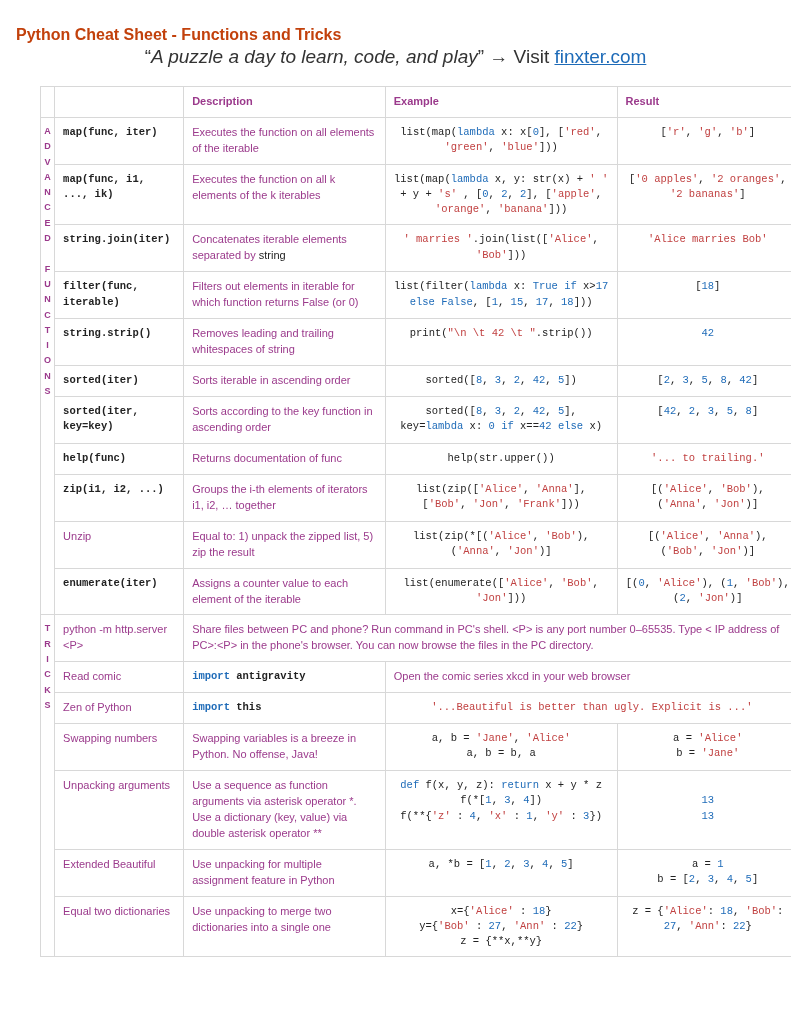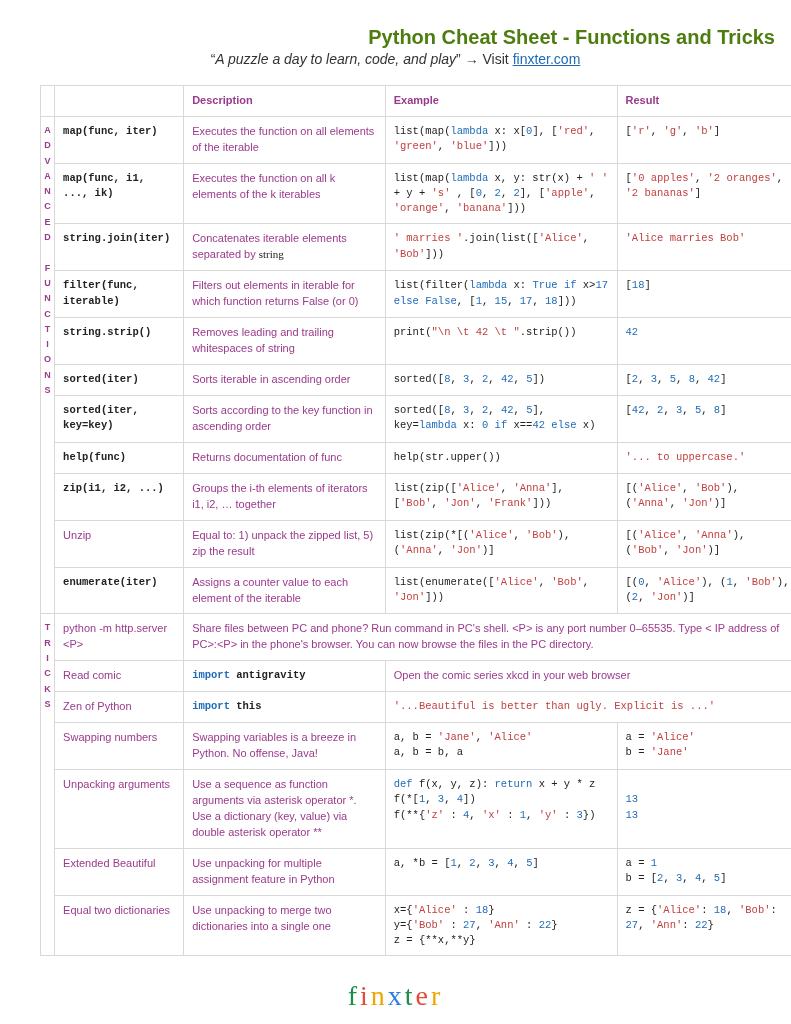--- a/index.html
+++ b/index.html
@@ -16,29 +16,29 @@
     padding: 0;
     font-family: -apple-system, "Segoe UI", Helvetica, Arial, sans-serif;
     color: var(--text);
     background: #fff;
     width: 791px;
   }
   .page {
     padding: 20px 16px 30px 16px;
   }
   h1 {
-    text-align: right;
-    font-size: 20px;
+    text-align: left;
+    font-size: 16px;
     font-weight: 700;
-    color: #4d7c0f;
+    color: #c2410c;
     margin: 6px 0 2px 0;
   }
   .subtitle {
     text-align: center;
-    font-size: 14px;
+    font-size: 19px;
     color: #333;
     margin-bottom: 18px;
   }
   .subtitle .quote { font-style: italic; }
   .subtitle a { color: var(--blue); text-decoration: underline; }
   .subtitle .arrow { font-style: normal; }
 
   table {
     border-collapse: collapse;
     table-layout: fixed;
@@ -76,32 +76,32 @@
     font-weight: 600;
     padding: 6px 1px;
     white-space: pre;
   }
   .name, .example, .result {
     font-family: ui-monospace, Menlo, Consolas, "Courier New", monospace;
     font-size: 10.5px;
   }
   .desc { color: var(--purple); }
   .name { color: var(--dark); font-weight: bold; }
-  .example, .result { color: var(--dark); }
+  .example, .result { color: var(--dark); text-align: center; }
 
   
   .s  { color: var(--red); }     
   .n  { color: var(--blue); }    
   .k  { color: var(--blue); }    
 
   
   .span-purple { color: var(--purple); }
   .trick-name  { color: var(--purple); font-family: Liberation Sans, sans-serif; }
 
-  .desc .kw { color: var(--dark); font-family: Liberation Serif, serif; }
+  .desc .kw { color: var(--dark); font-family: Liberation Sans, sans-serif; }
 
   .footer {
     text-align: center;
     margin-top: 24px;
     font-size: 28px;
     font-family: Georgia, 'Times New Roman', serif;
     letter-spacing: 3px;
   }
   .footer .c1 { color: #1a8f4a; }
   .footer .c2 { color: #e24a3b; }
@@ -199,21 +199,21 @@
         <tr>
           <td class="name">sorted(iter, key=key)</td>
           <td class="desc">Sorts according to the key function in ascending order</td>
           <td class="example">sorted([<span class="n">8</span>, <span class="n">3</span>, <span class="n">2</span>, <span class="n">42</span>, <span class="n">5</span>], key=<span class="k">lambda</span> x: <span class="n">0</span> <span class="k">if</span> x==<span class="n">42</span> <span class="k">else</span> x)</td>
           <td class="result">[<span class="n">42</span>, <span class="n">2</span>, <span class="n">3</span>, <span class="n">5</span>, <span class="n">8</span>]</td>
         </tr>
         <tr>
           <td class="name">help(func)</td>
           <td class="desc">Returns documentation of func</td>
           <td class="example">help(str.upper())</td>
-          <td class="result"><span class="s">'... to uppercase.'</span></td>
+          <td class="result"><span class="s">'... to trailing.'</span></td>
         </tr>
         <tr>
           <td class="name">zip(i1, i2, ...)</td>
           <td class="desc">Groups the i-th elements of iterators i1, i2, … together</td>
           <td class="example">list(zip([<span class="s">'Alice'</span>, <span class="s">'Anna'</span>], [<span class="s">'Bob'</span>, <span class="s">'Jon'</span>, <span class="s">'Frank'</span>]))</td>
           <td class="result">[(<span class="s">'Alice'</span>, <span class="s">'Bob'</span>), (<span class="s">'Anna'</span>, <span class="s">'Jon'</span>)]</td>
         </tr>
         <tr>
           <td class="trick-name">Unzip</td>
           <td class="desc">Equal to: 1) unpack the zipped list, 5) zip the result</td>
@@ -266,16 +266,13 @@
         </tr>
         <tr>
           <td class="trick-name">Equal two dictionaries</td>
           <td class="desc">Use unpacking to merge two dictionaries into a single one</td>
           <td class="example">x={<span class="s">'Alice'</span> : <span class="n">18</span>}<br>y={<span class="s">'Bob'</span> : <span class="n">27</span>, <span class="s">'Ann'</span> : <span class="n">22</span>}<br>z = {**x,**y}</td>
           <td class="result">z = {<span class="s">'Alice'</span>: <span class="n">18</span>, <span class="s">'Bob'</span>: <span class="n">27</span>, <span class="s">'Ann'</span>: <span class="n">22</span>}</td>
         </tr>
       </tbody>
   </table>
 
-  <div class="footer">
-    <span class="c1">f</span><span class="c2">i</span><span class="c3">n</span><span class="c4">x</span><span class="c5">t</span><span class="c6">e</span><span class="c7">r</span>
-  </div>
 </div>
 
 </body></html>

